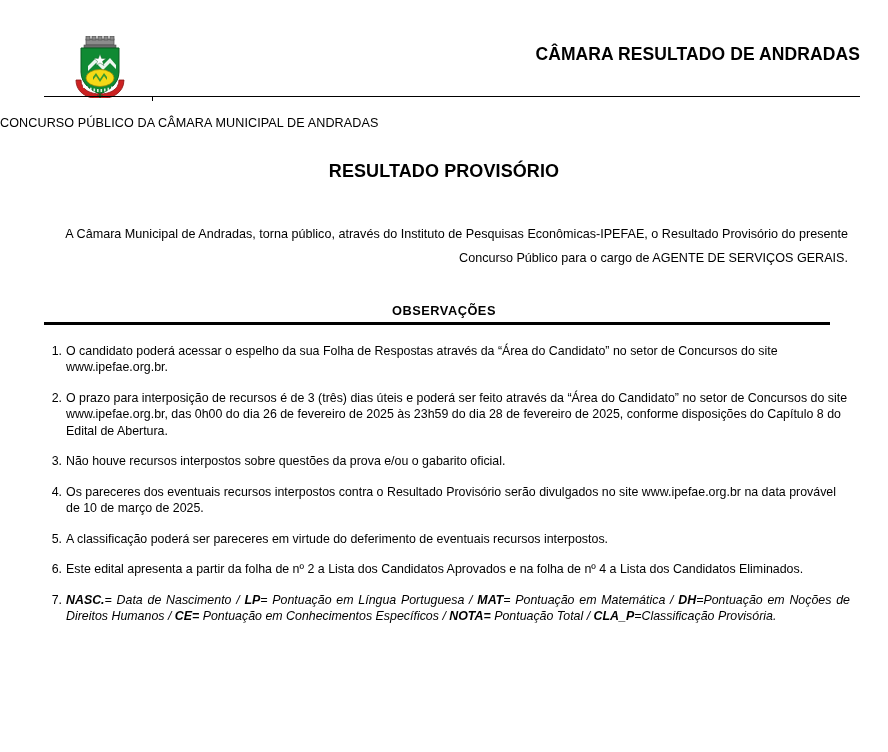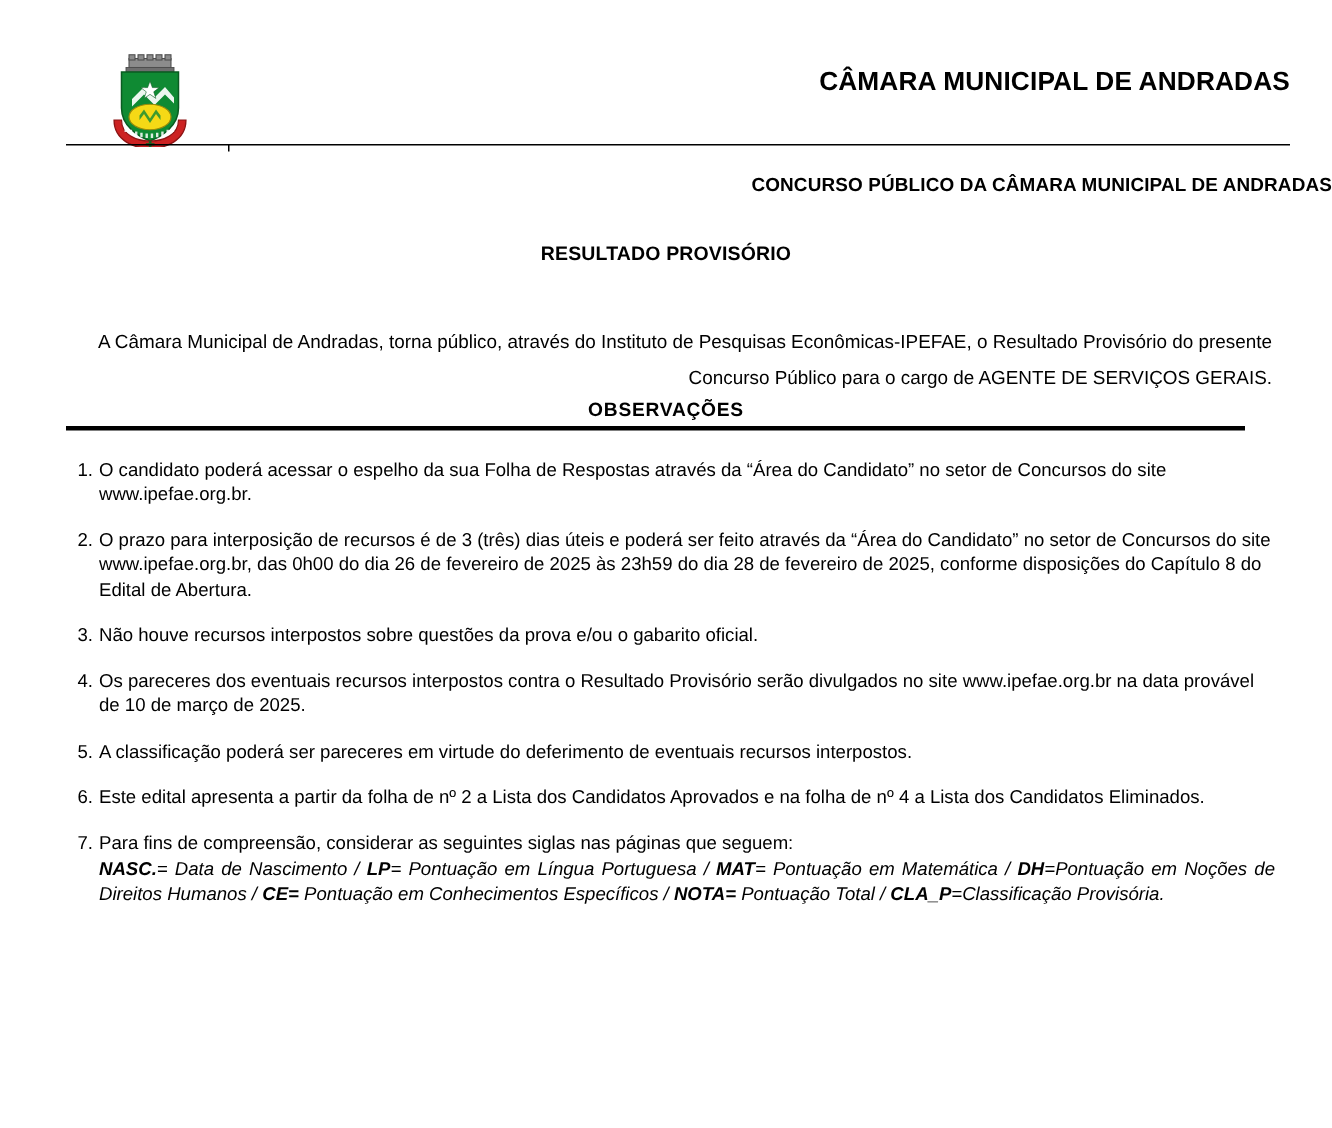--- a/index.html
+++ b/index.html
@@ -61,44 +61,45 @@
     left: 152px;
     top: 96px;
     width: 1px;
     height: 5px;
     background: #000;
   }
 
   
   .doc-title {
     margin-top: 20px;
-    text-align: right;
+    text-align: left;
     font-size: 12.6px;
-    font-weight: bold;
+    font-weight: normal;
     line-height: 1.42;
     letter-spacing: 0.1px;
   }
   .doc-subtitle {
     margin-top: 28px;
     text-align: center;
-    font-size: 13px;
+    font-size: 18px;
     font-weight: bold;
     letter-spacing: 0.1px;
   }
 
   
   .intro {
     margin: 40px 40px 0 48px;
     font-size: 12.6px;
     line-height: 1.95;
     text-align: right;
   }
 
   
   .obs-heading {
+    margin-top: 32px;
     text-align: center;
     font-size: 12.8px;
     font-weight: bold;
     letter-spacing: 0.5px;
   }
   .obs-rule {
     margin: 4px auto 0 44px;
     width: 786px;
     height: 3px;
     background: #000;
@@ -191,21 +192,21 @@
       </g>
 
       <g fill="#1b5e20">
         <rect x="27.2" y="58" width="1.8" height="4.5"></rect>
         <rect x="25.2" y="59.4" width="5.8" height="1.6"></rect>
       </g>
     </svg>
   </div>
 
   <div class="header-titles">
-    <div class="header-title">CÂMARA MUNICIPAL DE ANDRADAS</div>
+    <div class="header-title">CÂMARA RESULTADO DE ANDRADAS</div>
   </div>
 
   <div class="header-rule"></div>
   <div class="header-rule-tick"></div>
 </div>
 
 <div class="doc-title">
   <div>CONCURSO PÚBLICO DA CÂMARA MUNICIPAL DE ANDRADAS</div>
 </div>
 
@@ -243,17 +244,16 @@
     <span class="justified">A classificação poderá ser pareceres em virtude do deferimento de eventuais recursos interpostos.</span>
   </li>
 
   <li>
     <span class="num">6.</span>
     <span class="justified">Este edital apresenta a partir da folha de nº 2 a Lista dos Candidatos Aprovados e na folha de nº 4 a Lista dos Candidatos Eliminados.</span>
   </li>
 
   <li>
     <span class="num">7.</span>
-    <span>Para fins de compreensão, considerar as seguintes siglas nas páginas que seguem:</span>
     <div class="sigla-block" id="siglas"><b>NASC.</b><span>= Data de Nascimento / </span><b>LP</b><span>= Pontuação em Língua Portuguesa / </span><b>MAT</b><span>= Pontuação em Matemática / </span><b>DH</b><span>=Pontuação em Noções de Direitos Humanos / </span><b>CE=</b><span> Pontuação em Conhecimentos Específicos / </span><b>NOTA=</b><span> Pontuação Total / </span><b>CLA_P</b><span>=Classificação Provisória.</span></div>
   </li>
 
 </ol>
 
 </body></html>

